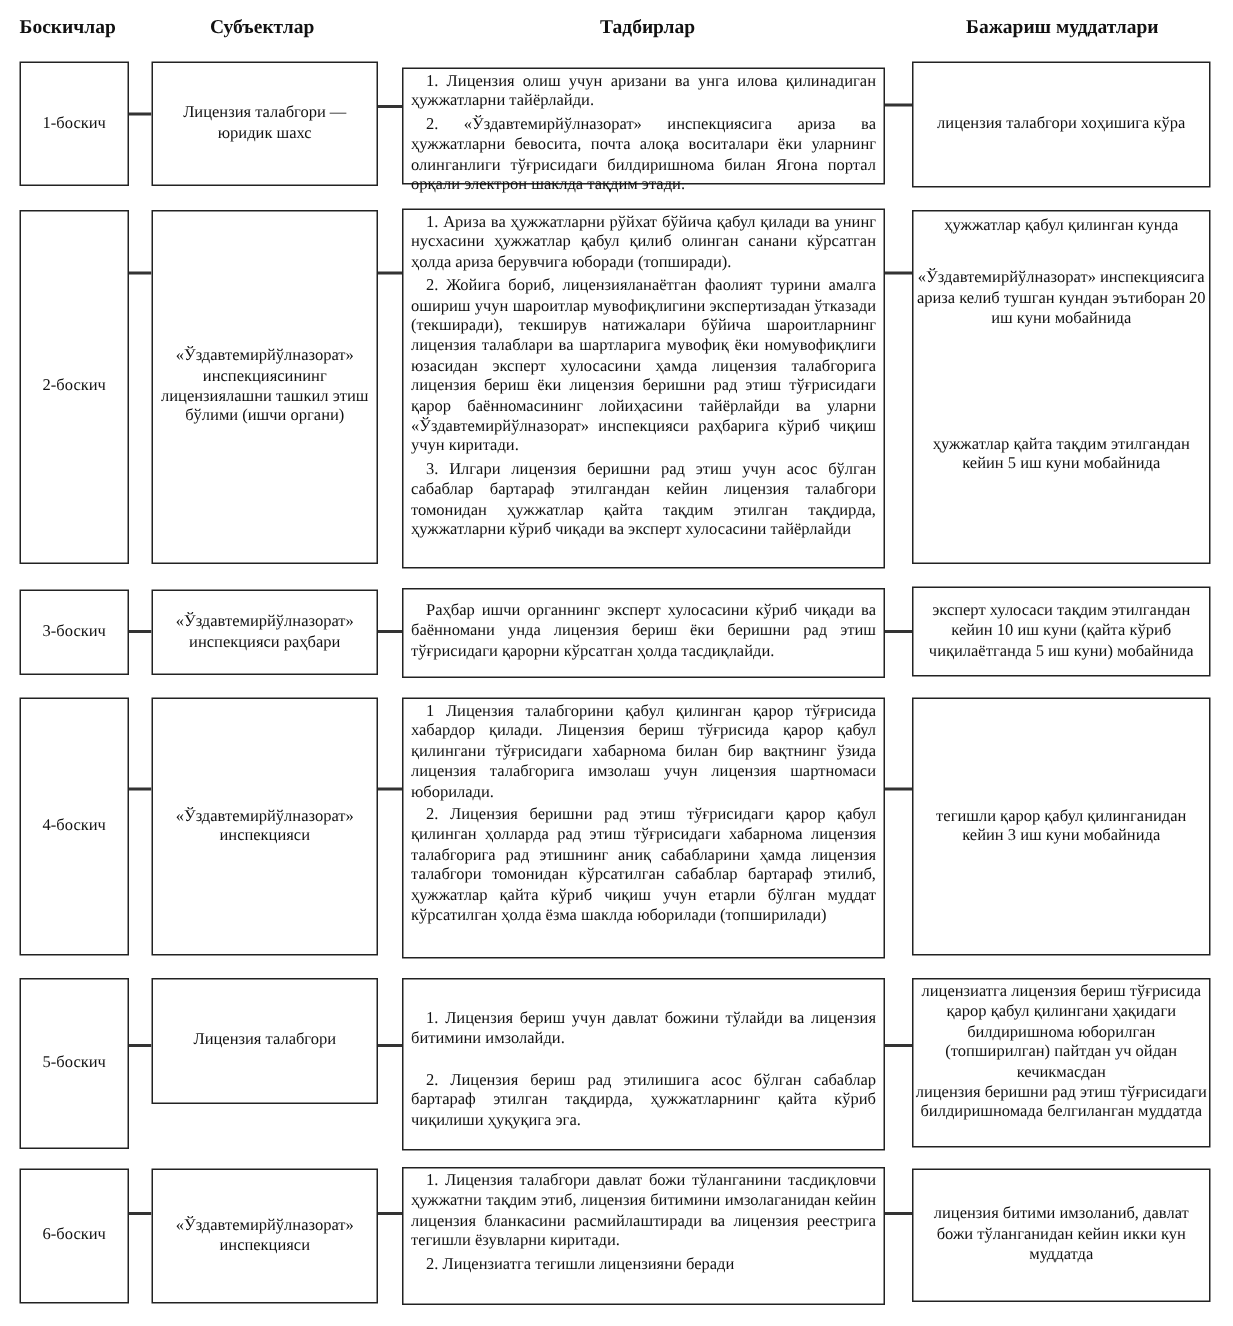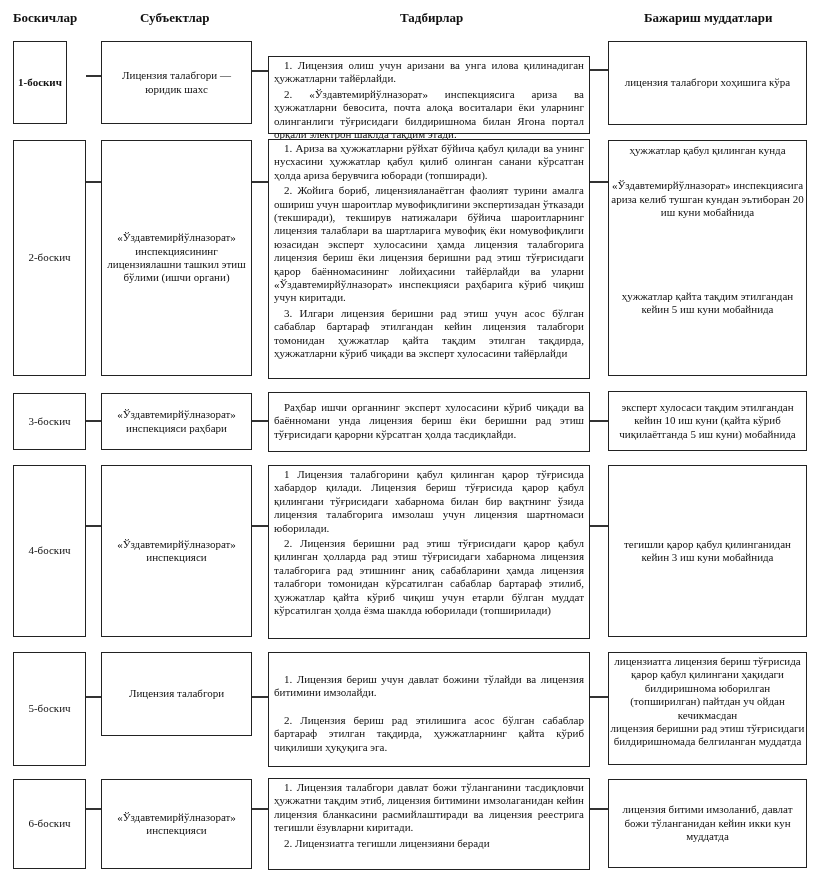--- a/index.html
+++ b/index.html
@@ -15,29 +15,29 @@
   </style>
 </head>
 <body>
 
 <div class="hdr" style="left:13px;">Боскичлар</div>
 <div class="hdr" style="left:140px;">Субъектлар</div>
 <div class="hdr" style="left:400px;">Тадбирлар</div>
 <div class="hdr" style="left:644px;">Бажариш муддатлари</div>
 
 <div>
-  <div class="box c" style="left:13px;top:41px;width:54px;height:83px;font-weight:bold;">
+  <div class="box c" style="left:13px;top:41px;width:73px;height:83px;">
       <span>1-боскич</span>
     </div>
   <div class="conn" style="left:86px;top:75px;width:15px;"></div>
   <div class="box c" style="left:101px;top:41px;width:151px;height:83px;">
       <span>Лицензия талабгори — юридик шахс</span>
     </div>
   <div class="conn" style="left:252px;top:70px;width:16px;"></div>
-  <div class="box t" style="left:268px;top:56px;width:322px;height:78px;">
+  <div class="box t" style="left:268px;top:45px;width:322px;height:78px;">
     <p>1. Лицензия олиш учун аризани ва унга илова қилинадиган ҳужжатларни тайёрлайди.</p>
     <p>2. «Ўздавтемирйўлназорат» инспекциясига ариза ва ҳужжатларни бевосита, почта алоқа воситалари ёки уларнинг олинганлиги тўғрисидаги билдиришнома билан Ягона портал орқали электрон шаклда тақдим этади.</p>
   </div>
   <div class="conn" style="left:590px;top:69px;width:18px;"></div>
   <div class="box c" style="left:608px;top:41px;width:199px;height:84px;">
       <span>лицензия талабгори хоҳишига кўра</span>
     </div>
 </div>
 
 <div>

